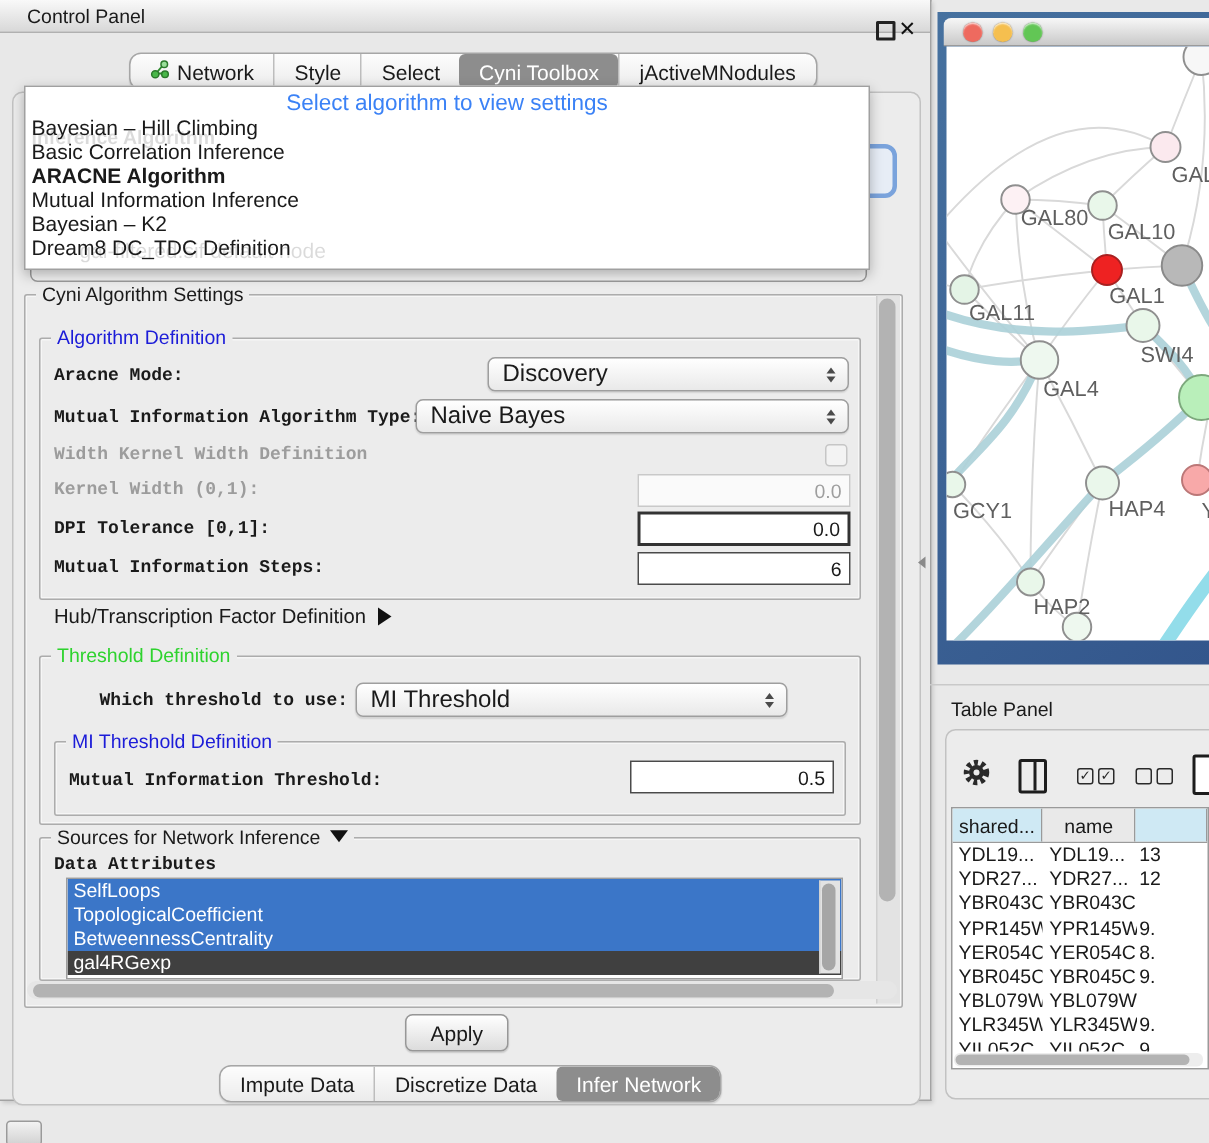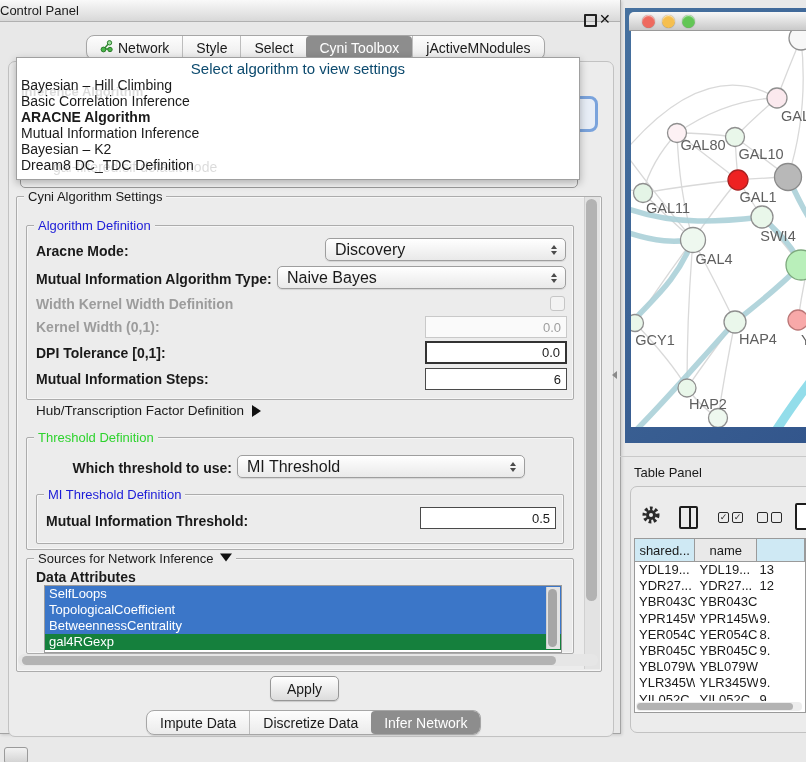--- a/index.html
+++ b/index.html
@@ -4,55 +4,55 @@
 <style>
   html,body{margin:0;padding:0;background:#e9e9e9;}
   .screen{position:relative;width:806px;height:762px;background:#e9e9e9;overflow:hidden;
           font-family:"Liberation Sans","DejaVu Sans",sans-serif;color:#1a1a1a;}
   .abs{position:absolute;}
   
   .cp-window{left:0;top:8;width:620px;height:732px;background:#e8e8e8;
              border:1px solid #a3a3a3;border-left:none;box-shadow:1px 1px 3px rgba(0,0,0,.15);}
   .cp-titlebar{left:0;top:8;width:620px;height:22px;
                background:linear-gradient(#f9f9f9,#d8d8d8);border-bottom:1px solid #b0b0b0;
-               display:flex;align-items:center;padding-left:0;box-sizing:border-box;font-size:13px;}
+               display:flex;align-items:center;padding-left:18px;box-sizing:border-box;font-size:13px;}
   .float-icon{left:584px;top:14px;width:9px;height:9px;border:2px solid #222;border-radius:1px;}
   .close-icon{left:599px;top:11px;font-size:14px;font-weight:bold;color:#111;}
   .topleft-tick{left:10px;top:0;width:1px;height:7px;background:#8a8a8a;}
   
   .tabbar{display:flex;height:23px;border:1px solid #a6a6a6;border-radius:8px;overflow:hidden;
           background:linear-gradient(#fdfdfd,#ebebeb);box-shadow:0 1px 1px rgba(0,0,0,.12);}
   .tabbar .tab{display:flex;align-items:center;gap:5px;padding:0 13px;font-size:14px;cursor:default;}
   .tabbar .tab + .tab{border-left:1px solid #bdbdbd;}
   .tabbar .tab.sel{background:#8d8d8d;color:#fff;border-left:none;border-radius:4px;}
   .cp-tabs{left:86px;top:35px;}
   .bottom-tabs{left:146px;top:710px;}
   .bottom-tabs .tab{font-size:14px;}
   
   .cp-inner{left:8px;top:61px;width:604px;height:674px;background:#ececec;
             border:1px solid #c2c2c2;border-radius:7px;}
   
   .popup{left:16px;top:57px;width:562px;height:121px;background:#fff;border:1px solid #a0a0a0;
          box-shadow:0 3px 8px rgba(0,0,0,.28);z-index:10;}
-  .popup .ph{position:absolute;left:0;top:2px;width:100%;text-align:center;font-size:15px;color:#0c4a6e;}
+  .popup .ph{position:absolute;left:0;top:2px;width:100%;text-align:center;font-size:15px;color:#3b82f6;}
   .popup .items{position:absolute;left:0;top:19px;width:100%;}
   .popup .item{height:16px;line-height:16px;font-size:14px;padding-left:4px;}
   .popup .item.b{font-weight:bold;}
   .ghost{position:absolute;opacity:.14;color:#000;}
   .ghost-ring{left:570px;top:96px;width:22px;height:30px;border:3px solid #7aa3dc;border-radius:8px;
               background:#e7edf6;z-index:5;}
   .ghost-sliver{left:20px;top:162px;width:556px;height:24px;border:1px solid #9b9b9b;border-radius:5px;
                 background:#f4f4f4;z-index:5;}
   
   .group{border:1px solid #acacac;border-radius:2px;
          box-shadow:inset 0 0 0 1px rgba(255,255,255,.55);}
   .legend{position:absolute;transform:translateY(-50%);background:#ececec;padding:0 4px;font-size:13px;white-space:nowrap;}
   .legend.blue{color:#1c1cd8;}
   .legend.green{color:#2ed32e;}
-  .lbl{font-size:14px;font-weight:bold;white-space:nowrap;}
+  .lbl{font-size:12px;font-weight:bold;white-space:nowrap;font-family:Liberation Mono, monospace;}
   .lbl.dis{color:#9c9c9c;}
   
   .combo{border:1px solid #9e9e9e;border-radius:5px;background:linear-gradient(#ffffff,#e9e9e9);
          display:flex;align-items:center;font-size:16px;padding-left:9px;box-sizing:border-box;
          box-shadow:0 1px 1px rgba(0,0,0,.1);}
   .combo .arrows{position:absolute;right:8px;top:50%;transform:translateY(-50%);display:flex;
                  flex-direction:column;gap:2px;}
   .combo .arrows i{width:0;height:0;border-left:3.5px solid transparent;border-right:3.5px solid transparent;}
   .combo .arrows i.up{border-bottom:4px solid #4a4a4a;}
   .combo .arrows i.dn{border-top:4px solid #4a4a4a;}
@@ -238,21 +238,21 @@
     <span>0.5</span>
   </div>
 
   <div class="abs group" style="left:26px;top:558px;width:546px;height:94px;"></div>
   <span class="abs legend" style="left:34px;top:558px;"><span>Sources for Network Inference</span><span class="tri-down"></span></span>
   <span class="abs lbl" style="left:36px;top:569px;">Data Attributes</span>
   <div class="abs attr-list" style="left:44px;top:585px;width:516px;height:66px;" id="attrList">
       <div class="li" style="background: rgb(59, 118, 200);">SelfLoops</div>
       <div class="li" style="background: rgb(59, 118, 200);">TopologicalCoefficient</div>
       <div class="li" style="background: rgb(59, 118, 200);">BetweennessCentrality</div>
-      <div class="li" style="background: #15803d;">gal4RGexp</div>
+      <div class="li" style="background: #404040;">gal4RGexp</div>
     </div>
   <div class="abs sb-v" style="left:546px;top:587px;width:13px;height:62px;"></div>
   <div class="abs thumb" style="left:548px;top:589px;width:9px;height:58px;background:#a6a6a6;"></div>
 
   <div class="abs" style="left:18px;top:654px;width:580px;height:12px;background:#e6e6e6;border-radius:6px;"></div>
   <div class="abs thumb" style="left:22px;top:656px;width:534px;height:9px;"></div>
 
   <div class="abs btn" style="left:270px;top:676px;width:67px;height:23px;">
     <span>Apply</span>
   </div>

